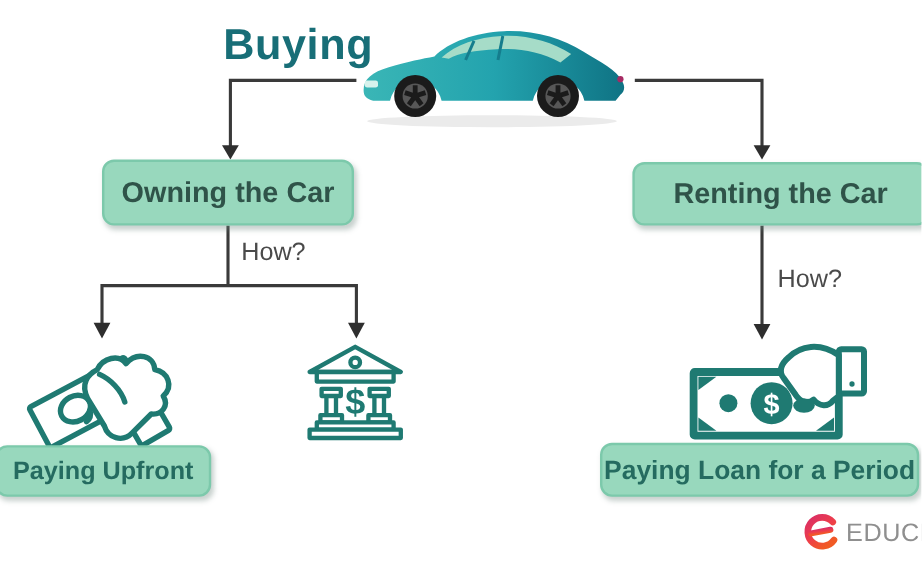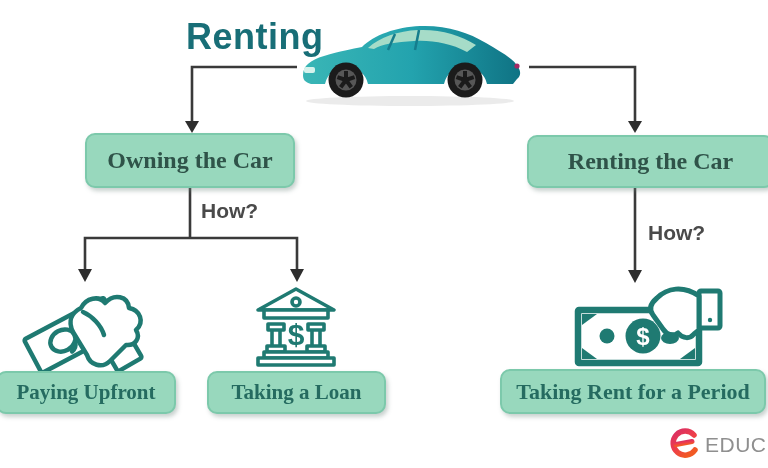--- a/index.html
+++ b/index.html
@@ -8,26 +8,26 @@
     font-family:"Liberation Sans", sans-serif;
   }
   .abs{position:absolute;}
   .title{
     font-size:36px;font-weight:bold;color:#186e77;letter-spacing:.5px;line-height:1;
   }
   .node-box{
     position:absolute;display:flex;align-items:center;justify-content:center;
     background:#98d8bd;border:2px solid #7cc9ab;border-radius:10px;
     box-shadow:2px 3px 4px rgba(110,135,125,.38);
-    font-weight:bold;color:#2f5349;text-align:center;box-sizing:border-box;font-family:Liberation Serif, serif;
+    font-weight:bold;color:#2f5349;text-align:center;box-sizing:border-box;
   }
   .node-big{font-size:24px;}
   .node-small{font-size:21px;color:#256b60;}
   .how{
-    position:absolute;font-size:21px;font-weight:700;color:#4a4a4a;line-height:1;text-align:center;
+    position:absolute;font-size:21px;font-weight:400;color:#4a4a4a;line-height:1;text-align:center;
   }
   .logo-text{
     font-size:21px;font-weight:500;color:#8f8f8f;letter-spacing:.5px;line-height:1;
     white-space:nowrap;
   }
   svg{display:block;}
 </style>
 </head>
 <body>
 
@@ -43,21 +43,21 @@
     </g>
     <g fill="#2e2e2e">
       <polygon points="185,121 199,121 192,133"></polygon>
       <polygon points="628,121 642,121 635,133"></polygon>
       <polygon points="78,269 92,269 85,282"></polygon>
       <polygon points="290,269 304,269 297,282"></polygon>
       <polygon points="628,270 642,270 635,283"></polygon>
     </g>
   </svg>
 
-  <div class="abs title" style="left:186px;top:19px">Renting</div>
+  <div class="abs title" style="left:186px;top:19px">Buying</div>
 
   <svg class="abs" style="left:298px;top:14px" width="226" height="94" viewBox="0 0 226 94">
     <defs>
       <linearGradient id="carg" x1="0" y1="0" x2="1" y2="0">
         <stop offset="0" stop-color="#3ab6b6"></stop>
         <stop offset="0.5" stop-color="#23a3ae"></stop>
         <stop offset="1" stop-color="#0f7384"></stop>
       </linearGradient>
       <g id="wheel">
         <circle r="17.5" fill="#1b1b1b"></circle>
@@ -149,25 +149,22 @@
       <path fill="#fff" d="M 128,17 C 112,6 96,9 86,19 C 79,25 78,31 82,36 L 92,50
            C 96,56 102,58 107,54 C 112,60 119,60 123,55 L 128,51 Z"></path>
     </g>
     <ellipse cx="99" cy="59" rx="9" ry="6" fill="#1f7a72"></ellipse>
     <circle cx="139" cy="41" r="2.2" fill="#1f7a72"></circle>
   </svg>
 
   <div class="node-box node-small" style="left:-4px;top:371px;width:180px;height:43px">
     <span>Paying Upfront</span>
   </div>
-  <div class="node-box node-small" style="left:207px;top:371px;width:179px;height:43px">
-    <span>Taking a Loan</span>
-  </div>
   <div class="node-box node-small" style="left:500px;top:369px;width:266px;height:45px;font-size:22px">
-    <span>Taking Rent for a Period</span>
+    <span>Paying Loan for a Period</span>
   </div>
 
   <svg class="abs" style="left:666px;top:426px" width="36" height="36" viewBox="0 0 36 36">
     <defs>
       <linearGradient id="lg" x1="0" y1="0" x2="0.7" y2="1">
         <stop offset="0" stop-color="#d92e66"></stop>
         <stop offset="0.55" stop-color="#ee3e4a"></stop>
         <stop offset="1" stop-color="#f15a24"></stop>
       </linearGradient>
     </defs>

